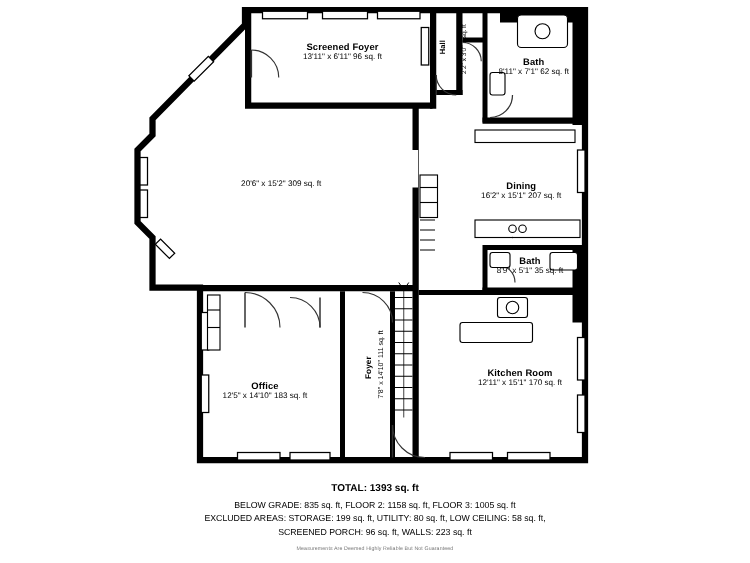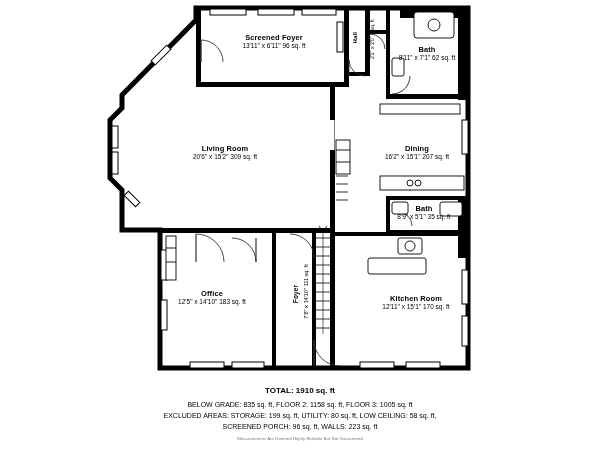--- a/index.html
+++ b/index.html
@@ -225,48 +225,47 @@
 <div class="room-label rot90" style="left:340px; top:36px; width:64px;">
   <span class="room-dims" style="font-size:5.2px;">2'2" x 3'0" 7 sq. ft</span>
 </div>
 
 <div class="room-label" style="left:380px; top:45px; width:94px;">
   <span class="room-name">Bath</span>
   <span class="room-dims">8'11" x 7'1" 62 sq. ft</span>
 </div>
 
 <div class="room-label" style="left:160px; top:144px; width:130px;">
-  <span class="room-name">Living Room</span>
   <span class="room-dims">20'6" x 15'2" 309 sq. ft</span>
 </div>
 
 <div class="room-label" style="left:357px; top:144px; width:120px;">
   <span class="room-name">Dining</span>
   <span class="room-dims">16'2" x 15'1" 207 sq. ft</span>
 </div>
 
 <div class="room-label" style="left:378px; top:204px; width:92px;">
   <span class="room-name">Bath</span>
   <span class="room-dims">8'9" x 5'1" 35 sq. ft</span>
 </div>
 
-<div class="room-label" style="left:152px; top:289px; width:120px;">
+<div class="room-label" style="left:152px; top:304px; width:120px;">
   <span class="room-name">Office</span>
   <span class="room-dims">12'5" x 14'10" 183 sq. ft</span>
 </div>
 
 <div class="room-label rot90" style="left:261px; top:290px; width:70px;">
   <span class="room-name" style="font-size:6.5px;">Foyer</span>
 </div>
 <div class="room-label rot90" style="left:258px; top:288px; width:76px; margin-left:10px;">
   <span class="room-dims" style="font-size:5.6px;">7'8" x 14'10" 111 sq. ft</span>
 </div>
 
 <div class="room-label" style="left:356px; top:294px; width:120px;">
   <span class="room-name">Kitchen Room</span>
   <span class="room-dims">12'11" x 15'1" 170 sq. ft</span>
 </div>
 
-<div class="footer footer-total" style="top:386px;">TOTAL: 1910 sq. ft</div>
+<div class="footer footer-total" style="top:386px;">TOTAL: 1393 sq. ft</div>
 <div class="footer footer-line" style="top:400px;">BELOW GRADE: 835 sq. ft, FLOOR 2: 1158 sq. ft, FLOOR 3: 1005 sq. ft</div>
 <div class="footer footer-line" style="top:411px;">EXCLUDED AREAS: STORAGE: 199 sq. ft, UTILITY: 80 sq. ft, LOW CEILING: 58 sq. ft,</div>
 <div class="footer footer-line" style="top:422px;">SCREENED PORCH: 96 sq. ft, WALLS: 223 sq. ft</div>
 <div class="footer footer-disclaimer" style="top:436px;">Measurements Are Deemed Highly Reliable But Not Guaranteed</div>
 
 </body></html>

